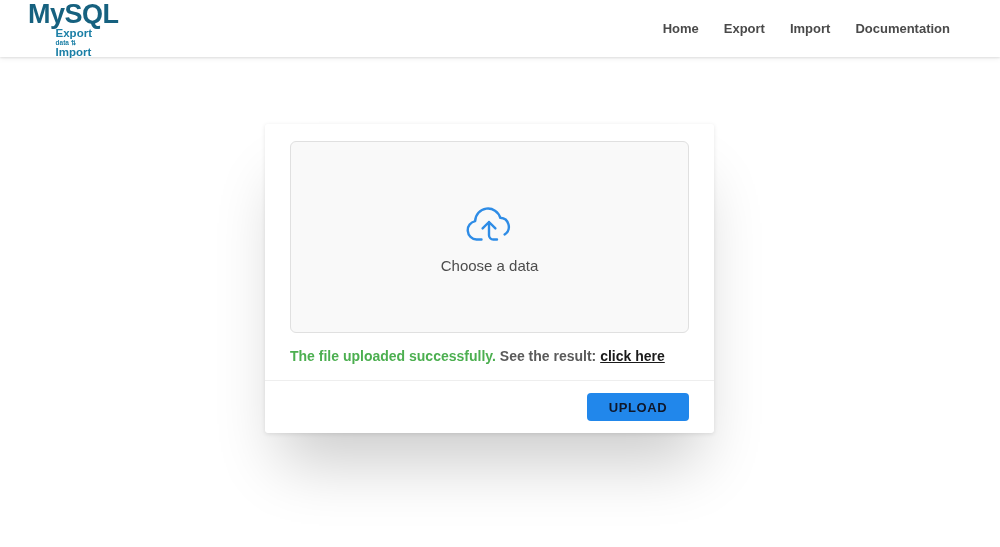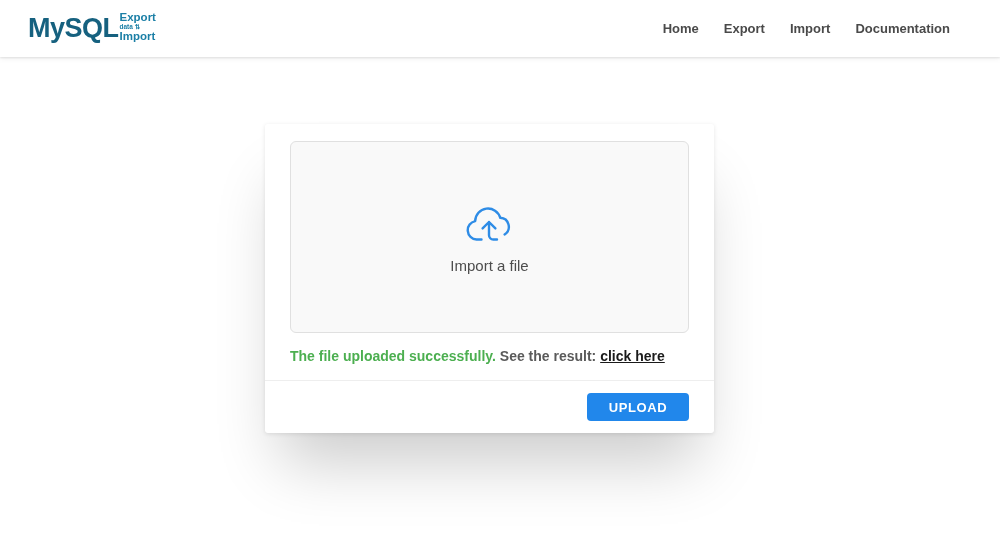--- a/index.html
+++ b/index.html
@@ -14,21 +14,21 @@
 
   
   .header {
     position: absolute; top: 0; left: 0; right: 0; height: 57px;
     background: #ffffff;
     display: flex; align-items: center; justify-content: space-between;
     padding: 0 50px 0 28px;
     box-shadow: 0 1px 2px rgba(0,0,0,0.10), 0 2px 6px rgba(0,0,0,0.05);
     z-index: 5;
   }
-  .logo { display: flex; cursor: pointer; }
+  .logo { display: flex; align-items: center; cursor: pointer; flex-direction: column; }
   .logo-main {
     font-size: 27px; font-weight: bold; letter-spacing: -0.5px;
     color: #16617f;
   }
   .logo-stack {
     display: flex; flex-direction: column; justify-content: center;
     margin-left: 1px; margin-top: -2px; line-height: 1;
     color: #1b7fa6;
   }
   .logo-top    { font-size: 11.5px; font-weight: bold; }
@@ -77,21 +77,21 @@
   .msg-success { color: #4caf50; }
   .msg-info { color: #5a5a5a; }
   .msg-link { color: #1a1a1a; text-decoration: underline; cursor: pointer; }
 
   .card-footer {
     border-top: 1px solid #eeeeee;
     padding: 12px 25px;
     display: flex; justify-content: flex-end;
   }
   .upload-btn {
-    background: #2187eb; color: #ffffff;
+    background: #2187eb; color: #0f172a;
     border: none; border-radius: 4px;
     min-width: 102px; height: 28px;
     font-family: "Liberation Sans", sans-serif;
     font-size: 13px; font-weight: bold; letter-spacing: 0.6px;
     cursor: pointer;
     display: inline-flex; align-items: center; justify-content: center;
     padding: 0 18px;
   }
 </style>
 </head>
@@ -117,21 +117,21 @@
   </div>
 
   <div class="card">
 
     <div class="card-body">
       <div class="dropzone">
         <svg class="cloud-icon" width="58" height="48" viewBox="0 0 58 48" fill="none">
           <path d="M20.5 38.5 H15.5 A9.3 9.3 0 0 1 14.2 20.1 A12.8 12.8 0 0 1 39.3 16.8 A9 9 0 0 1 43.6 33.4" stroke="#2e8ce6" stroke-width="2.4" stroke-linecap="round" stroke-linejoin="round"></path>
           <path d="M36 38.5 h-3.8 A4.2 4.2 0 0 1 28 34.3 V21 M21.6 27.4 L28 21 l6.4 6.4" stroke="#2e8ce6" stroke-width="2.4" stroke-linecap="round" stroke-linejoin="round"></path>
         </svg>
-        <span class="dropzone-label">Import a file</span>
+        <span class="dropzone-label">Choose a data</span>
       </div>
 
       <div class="result-message">
         <span class="msg-success">The file uploaded successfully.</span><span class="msg-info"> See the result: </span><a class="msg-link">click here</a>
       </div>
     </div>
 
     <div class="card-footer">
       <button class="upload-btn">UPLOAD</button>
     </div>

